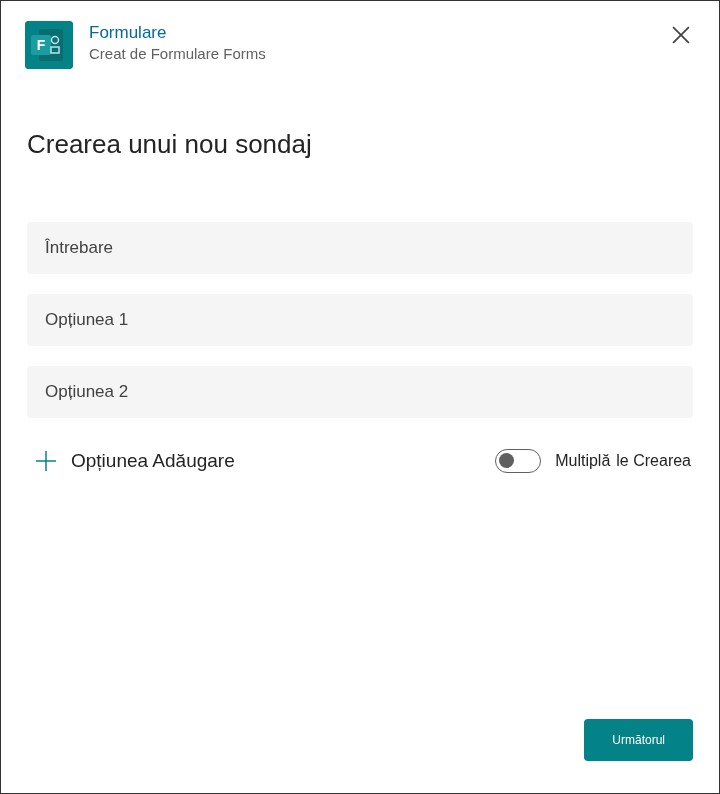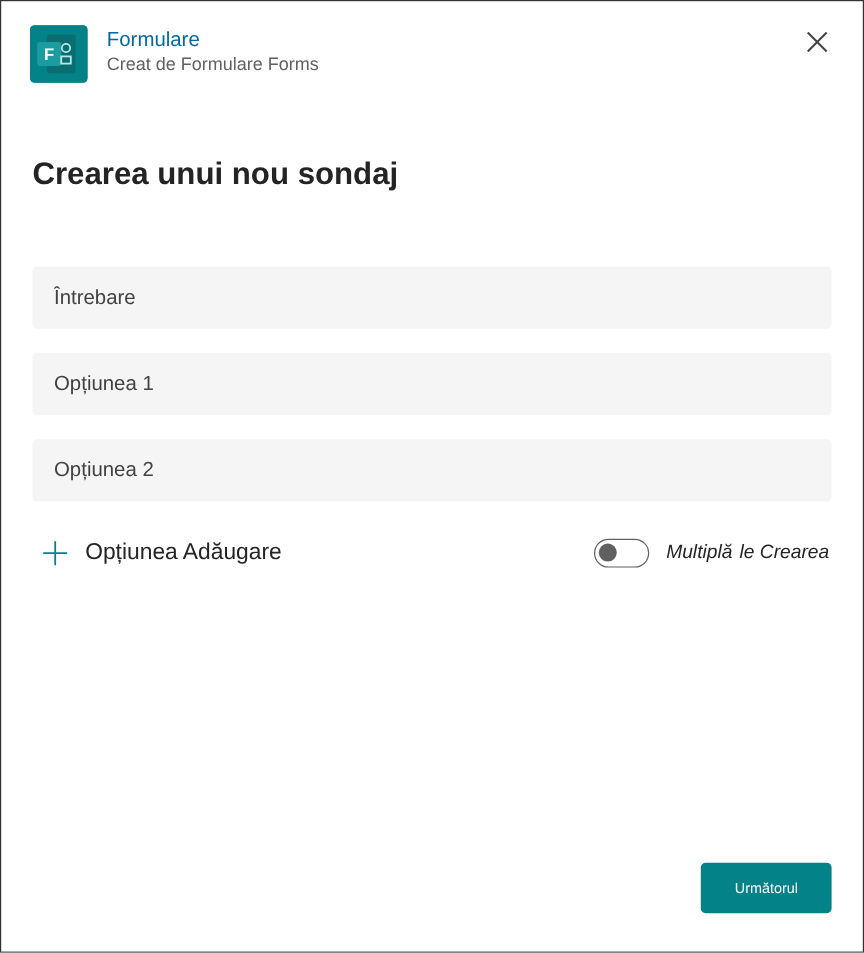--- a/index.html
+++ b/index.html
@@ -74,21 +74,21 @@
     }
     .close-btn svg {
       width: 18px;
       height: 18px;
     }
     .main {
       padding: 60px 26px 0 26px;
     }
     .page-title {
       font-size: 26px;
-      font-weight: 700;
+      font-weight: 400;
       color: #242424;
       margin-bottom: 62px;
     }
     .field {
       width: 100%;
       background: #f5f5f5;
       border: none;
       border-radius: 4px;
       padding: 16px 18px;
       font-size: 17px;
@@ -122,21 +122,20 @@
       color: #038387;
       width: 22px;
       height: 22px;
     }
     .toggle-group {
       display: flex;
       align-items: center;
       gap: 14px;
       font-size: 16px;
       color: #242424;
-      font-style: italic;
     }
     .toggle {
       width: 46px;
       height: 24px;
       border: 1.5px solid #606060;
       border-radius: 12px;
       background: #fff;
       position: relative;
       cursor: pointer;
     }

